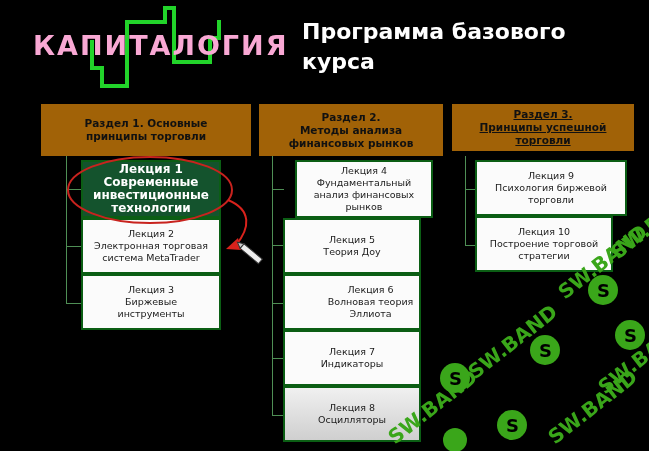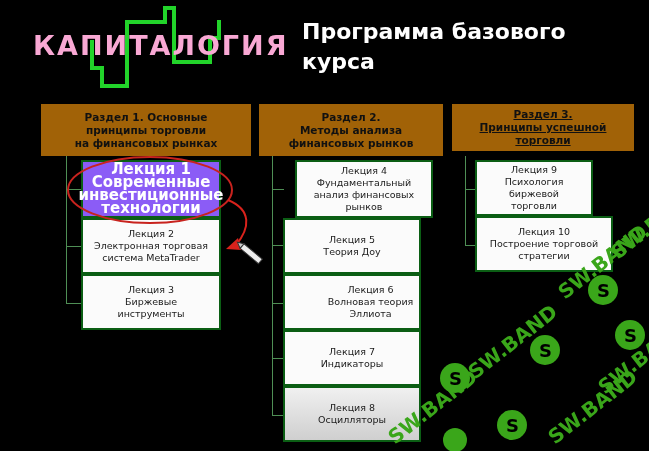--- a/index.html
+++ b/index.html
@@ -21,42 +21,41 @@
     font-size:10.5px; line-height:13px; text-align:center;
     display:flex; align-items:center; justify-content:center;
     box-sizing:border-box; padding:8px 6px;
   }
   .lecture {
     position:absolute; background:#fbfbfb; color:#1a1a1a; font-size:9.5px;
     line-height:12px; text-align:center; display:flex; align-items:center;
     justify-content:center; box-sizing:border-box; border:2px solid #0b5e14;
     padding:2px 4px;
   }
-  .lecture.active { background:#8b5cf6; color:#fff; font-weight:bold; font-size:15px; line-height:13px; }
+  .lecture.active { background:#14532d; color:#fff; font-weight:bold; font-size:12px; line-height:13px; }
   .lecture.grey { background:linear-gradient(#f0f0f0,#cfcfcf);text-align:right; }
   .connector { position:absolute; background:#4f8f55; }
   .overlay { position:absolute; left:0; top:0; pointer-events:none; }
 </style>
 </head>
 <body>
 
 <svg class="logo-svg" width="300" height="100">
   <polyline points="92,40 92,68 102,68 102,86 127,86 127,22 165,22 165,8 174,8 174,62 210,62 210,38 219,38 219,20" fill="none" stroke="#22d42a" stroke-width="4"></polyline>
 </svg>
 <div class="logo-text">КАПИТАЛОГИЯ</div>
 
 <div class="title">
   <div>Программа базового</div>
   <div>курса</div>
 </div>
 
 <div class="section-head" style="left:41px;top:104px;width:210px;height:52px;flex-direction:column;">
   <div>Раздел 1. Основные</div>
   <div>принципы торговли</div>
-  <div>на финансовых рынках</div>
 </div>
 <div class="connector" style="left:66px;top:156px;width:1px;height:148px;"></div>
 <div class="connector" style="left:66px;top:189px;width:16px;height:1px;"></div>
 <div class="connector" style="left:66px;top:246px;width:16px;height:1px;"></div>
 <div class="connector" style="left:66px;top:303px;width:16px;height:1px;"></div>
 
 <div class="lecture active" style="left:81px;top:160px;width:140px;height:58px;flex-direction:column;border-color:#0b5e14;">
   <div>Лекция 1</div>
   <div>Современные</div>
   <div>инвестиционные</div>
@@ -111,21 +110,21 @@
 
 <div class="section-head" style="left:452px;top:104px;width:182px;height:47px;flex-direction:column;text-decoration:underline;">
   <div>Раздел 3.</div>
   <div>Принципы успешной</div>
   <div>торговли</div>
 </div>
 <div class="connector" style="left:465px;top:156px;width:1px;height:90px;"></div>
 <div class="connector" style="left:465px;top:189px;width:12px;height:1px;"></div>
 <div class="connector" style="left:465px;top:245px;width:12px;height:1px;"></div>
 
-<div class="lecture" style="left:475px;top:160px;width:118px;height:56px;flex-direction:column;">
+<div class="lecture" style="left:475px;top:160px;width:152px;height:56px;flex-direction:column;">
   <div>Лекция 9</div>
   <div>Психология биржевой</div>
   <div>торговли</div>
 </div>
 <div class="lecture" style="left:475px;top:216px;width:138px;height:56px;flex-direction:column;">
   <div>Лекция 10</div>
   <div>Построение торговой</div>
   <div>стратегии</div>
 </div>
 

